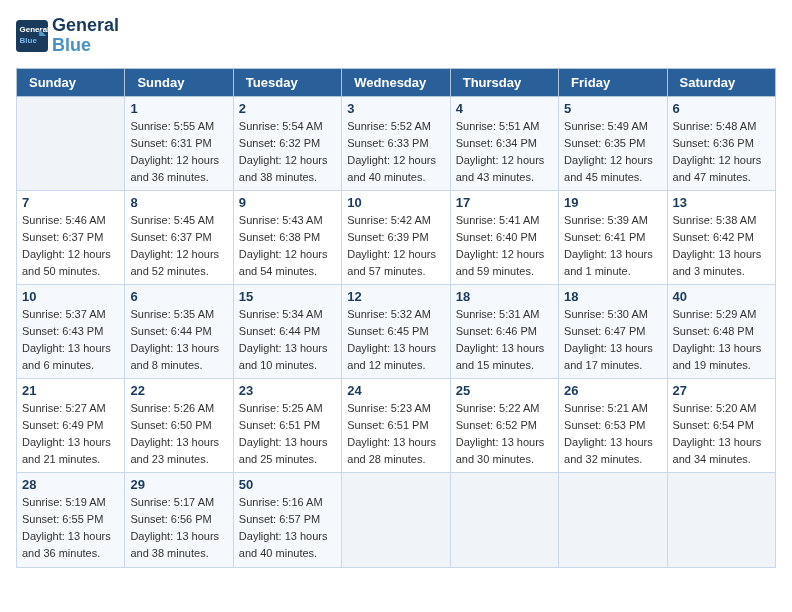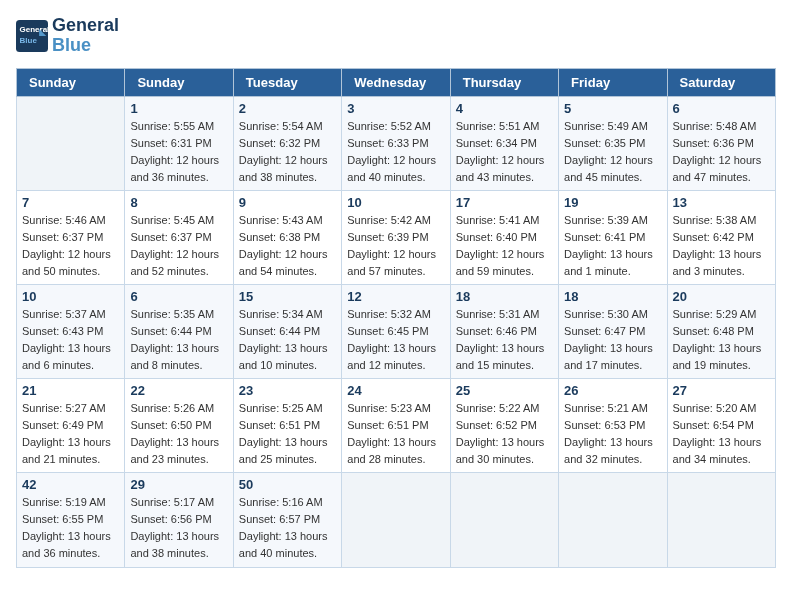--- a/index.html
+++ b/index.html
@@ -204,21 +204,21 @@
           </td>
           <td>
             <span class="day-num">18</span>
             <div class="day-detail">Sunrise: 5:31 AM<br>Sunset: 6:46 PM<br>Daylight: 13 hours<br>and 15 minutes.</div>
           </td>
           <td>
             <span class="day-num">18</span>
             <div class="day-detail">Sunrise: 5:30 AM<br>Sunset: 6:47 PM<br>Daylight: 13 hours<br>and 17 minutes.</div>
           </td>
           <td>
-            <span class="day-num">20</span>
+            <span class="day-num">40</span>
             <div class="day-detail">Sunrise: 5:29 AM<br>Sunset: 6:48 PM<br>Daylight: 13 hours<br>and 19 minutes.</div>
           </td>
         </tr>
         <tr>
           <td>
             <span class="day-num">21</span>
             <div class="day-detail">Sunrise: 5:27 AM<br>Sunset: 6:49 PM<br>Daylight: 13 hours<br>and 21 minutes.</div>
           </td>
           <td>
             <span class="day-num">22</span>
@@ -240,21 +240,21 @@
             <span class="day-num">26</span>
             <div class="day-detail">Sunrise: 5:21 AM<br>Sunset: 6:53 PM<br>Daylight: 13 hours<br>and 32 minutes.</div>
           </td>
           <td>
             <span class="day-num">27</span>
             <div class="day-detail">Sunrise: 5:20 AM<br>Sunset: 6:54 PM<br>Daylight: 13 hours<br>and 34 minutes.</div>
           </td>
         </tr>
         <tr>
           <td>
-            <span class="day-num">42</span>
+            <span class="day-num">28</span>
             <div class="day-detail">Sunrise: 5:19 AM<br>Sunset: 6:55 PM<br>Daylight: 13 hours<br>and 36 minutes.</div>
           </td>
           <td>
             <span class="day-num">29</span>
             <div class="day-detail">Sunrise: 5:17 AM<br>Sunset: 6:56 PM<br>Daylight: 13 hours<br>and 38 minutes.</div>
           </td>
           <td>
             <span class="day-num">50</span>
             <div class="day-detail">Sunrise: 5:16 AM<br>Sunset: 6:57 PM<br>Daylight: 13 hours<br>and 40 minutes.</div>
           </td>

